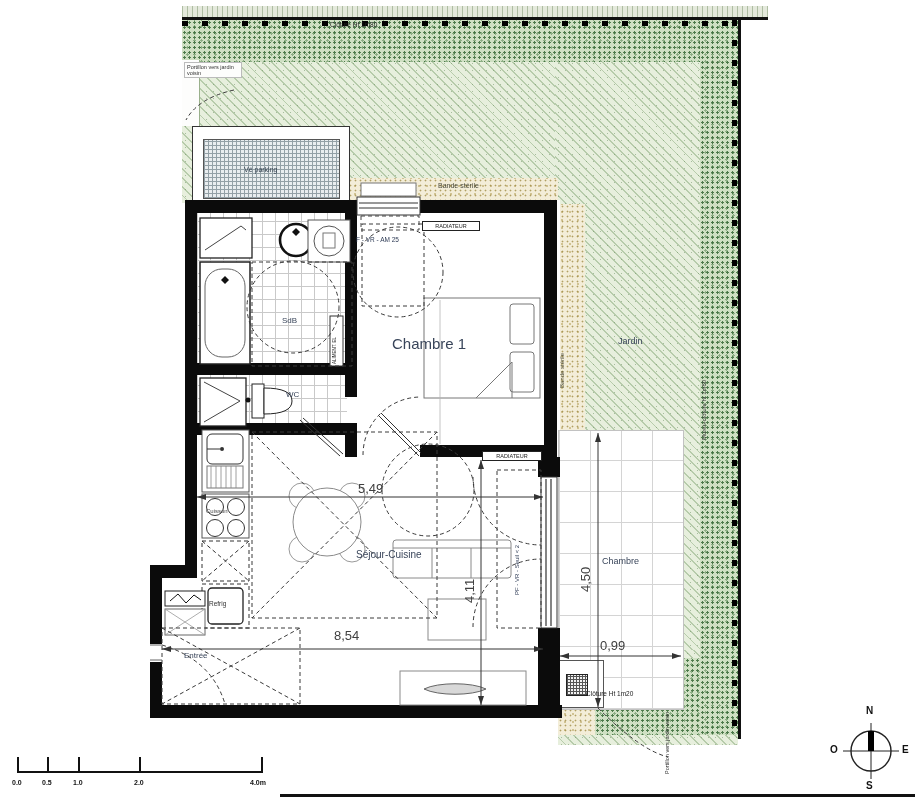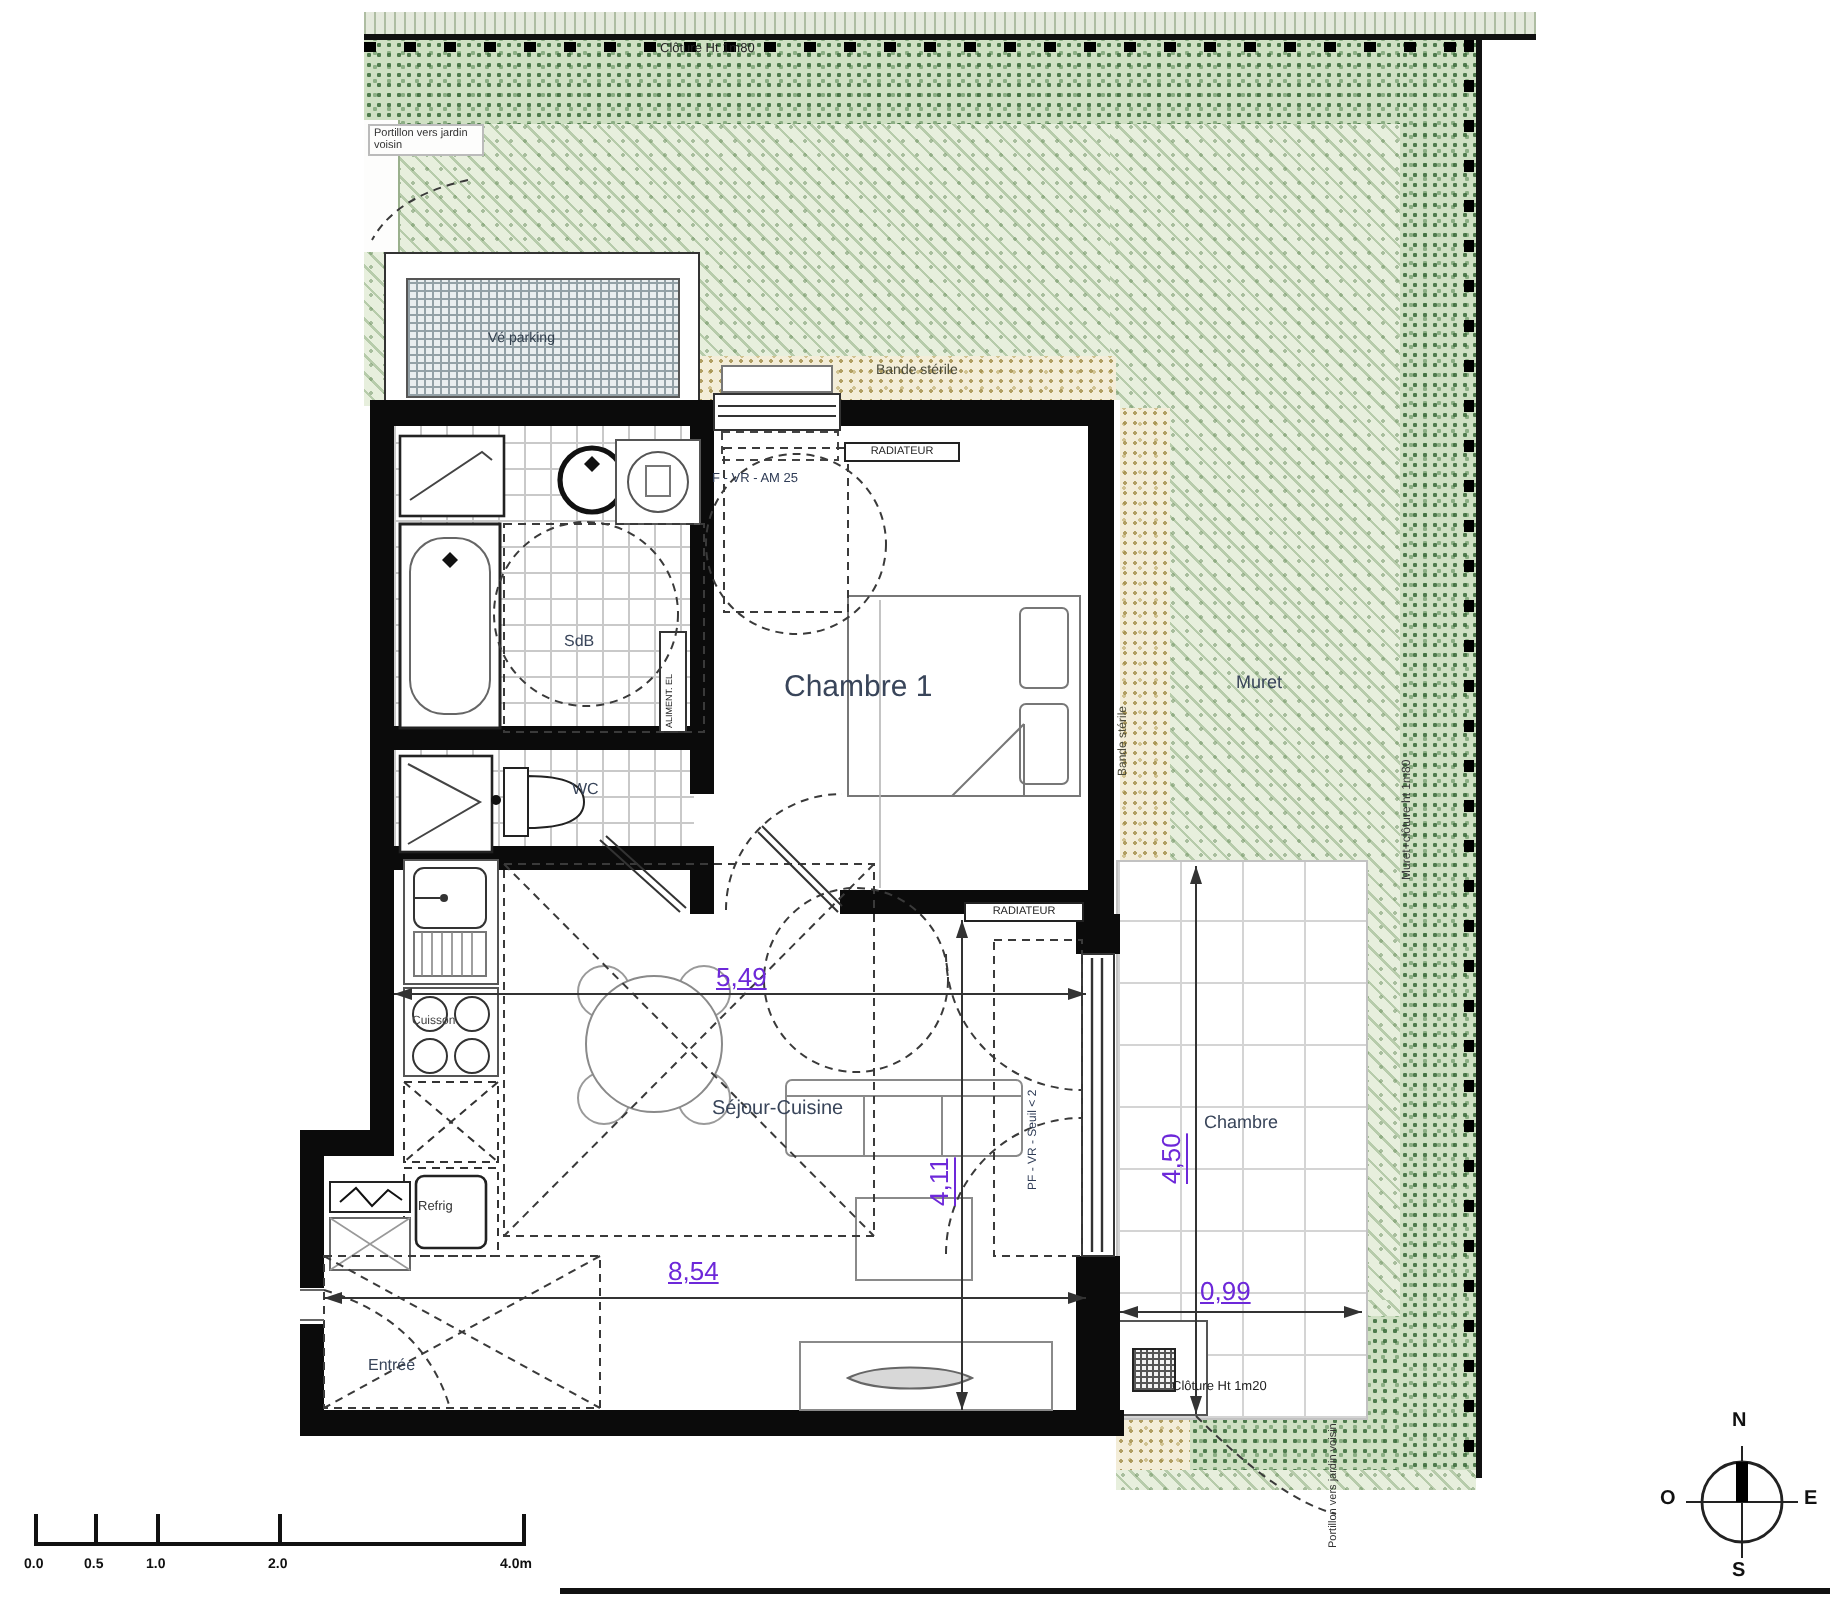--- a/index.html
+++ b/index.html
@@ -34,21 +34,21 @@
       repeating-linear-gradient(90deg,#d4d4d4 0 1px,transparent 1px 31px);}
   .fine-grid{background-color:#e9edef;
     background-image:
       repeating-linear-gradient(0deg,#93a0a6 0 1px,transparent 1px 4px),
       repeating-linear-gradient(90deg,#93a0a6 0 1px,transparent 1px 4px);}
   .dark-grid{background-color:#f2f2f2;
     background-image:
       repeating-linear-gradient(0deg,#555 0 1px,transparent 1px 3px),
       repeating-linear-gradient(90deg,#555 0 1px,transparent 1px 3px);}
   .lbl{position:absolute;color:#39455a;white-space:nowrap;}
-  .dim{font-size:13px;color:#6d28d9;text-decoration:underline;}
+  .dim{font-size:13px;color:#404040;}
   .tiny{font-size:6px;color:#333;}
   .vtext{writing-mode:vertical-rl;transform:rotate(180deg);}
   .box-lbl{border:1px solid #222;background:#fff;color:#222;font-size:5.5px;
            line-height:8px;padding:0 2px;text-align:center;}
   .grass{background-image:repeating-linear-gradient(90deg,#aebda2 0 1px,#e4e9dc 1px 5px);}
   svg{position:absolute;left:0;top:0;}
 </style>
 </head>
 <body>
 
@@ -280,31 +280,31 @@
       <line x1="140" y1="757" x2="140" y2="773"></line>
       <line x1="262" y1="757" x2="262" y2="773"></line>
     </g>
   </svg>
 
   <div class="lbl tiny" style="left:330px;top:21px;font-size:6.5px;color:#222;">Clôture Ht 1m80</div>
   <div class="lbl" style="left:184px;top:62px;width:52px;font-size:5.5px;color:#333;white-space:normal;background:#fdfdfc;border:1px solid #bbb;padding:1px 2px;">Portillon vers jardin voisin</div>
   <div class="lbl tiny" style="left:244px;top:166px;font-size:7px;color:#33404f;">Vé parking</div>
   <div class="lbl tiny" style="left:438px;top:182px;font-size:7px;color:#4a4a3a;">Bande stérile</div>
   <div class="lbl tiny vtext" style="left:559px;top:318px;height:70px;font-size:6px;color:#4a4a3a;">Bande stérile</div>
-  <div class="lbl" style="left:618px;top:336px;font-size:9px;">Muret</div>
+  <div class="lbl" style="left:618px;top:336px;font-size:9px;">Jardin</div>
   <div class="lbl tiny vtext" style="left:701px;top:322px;height:118px;font-size:6px;color:#3a3a3a;">Muret+clôture ht 1m80</div>
   <div class="lbl" style="left:602px;top:556px;font-size:9px;">Chambre</div>
   <div class="lbl tiny" style="left:586px;top:690px;font-size:6.5px;color:#222;">Clôture Ht 1m20</div>
   <div class="lbl vtext" style="left:664px;top:694px;height:80px;font-size:5.5px;color:#333;white-space:normal;">Portillon vers jardin voisin</div>
 
   <div class="lbl" style="left:392px;top:335px;font-size:15px;">Chambre 1</div>
   <div class="lbl" style="left:282px;top:316px;font-size:8px;text-align:right;">SdB</div>
   <div class="lbl" style="left:286px;top:390px;font-size:8px;">WC</div>
   <div class="lbl" style="left:356px;top:549px;font-size:10px;">Séjour-Cuisine</div>
-  <div class="lbl" style="left:184px;top:651px;font-size:8px;margin-top:27px;">Entrée</div>
+  <div class="lbl" style="left:184px;top:651px;font-size:8px;">Entrée</div>
   <div class="lbl" style="left:206px;top:508px;font-size:6px;color:#444;">Cuisson</div>
   <div class="lbl" style="left:209px;top:600px;font-size:6.5px;color:#333;">Refrig</div>
 
   <div class="lbl box-lbl" style="left:422px;top:221px;width:52px;">RADIATEUR</div>
   <div class="lbl box-lbl" style="left:482px;top:451px;width:54px;">RADIATEUR</div>
   <div class="lbl tiny" style="left:356px;top:236px;font-size:6.5px;color:#2e3b55;">F - VR - AM 25</div>
   <div class="lbl tiny vtext" style="left:514px;top:500px;height:95px;font-size:6px;color:#2e3b55;">PF - VR - Seuil &lt; 2</div>
   <div class="lbl vtext" style="left:332px;top:318px;height:46px;font-size:4.5px;color:#222;">ALIMENT. EL</div>
 
   <div class="lbl dim" style="left:358px;top:481px;">5,49</div>

